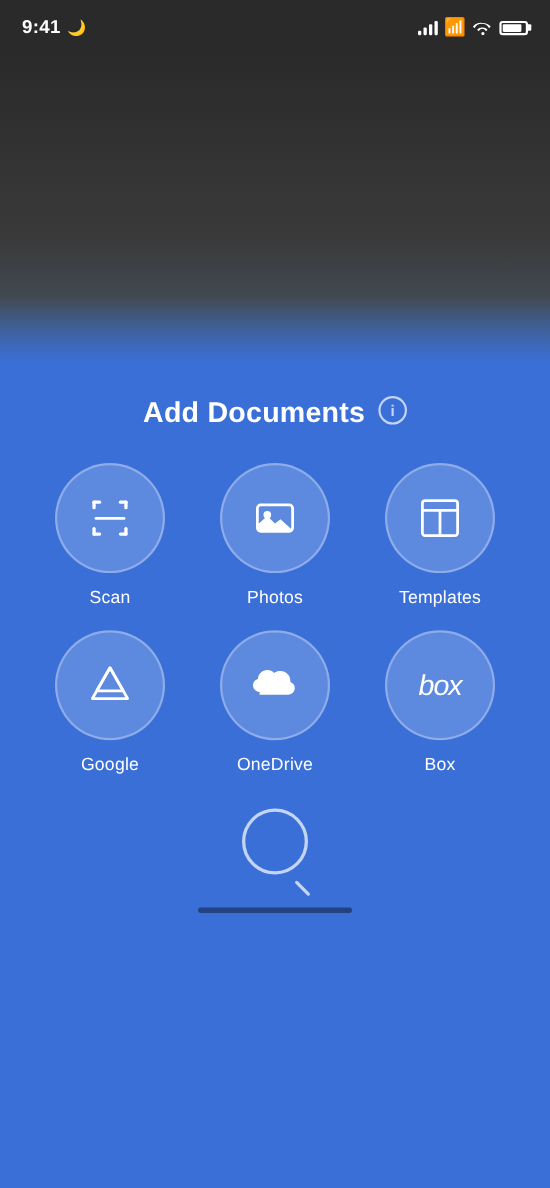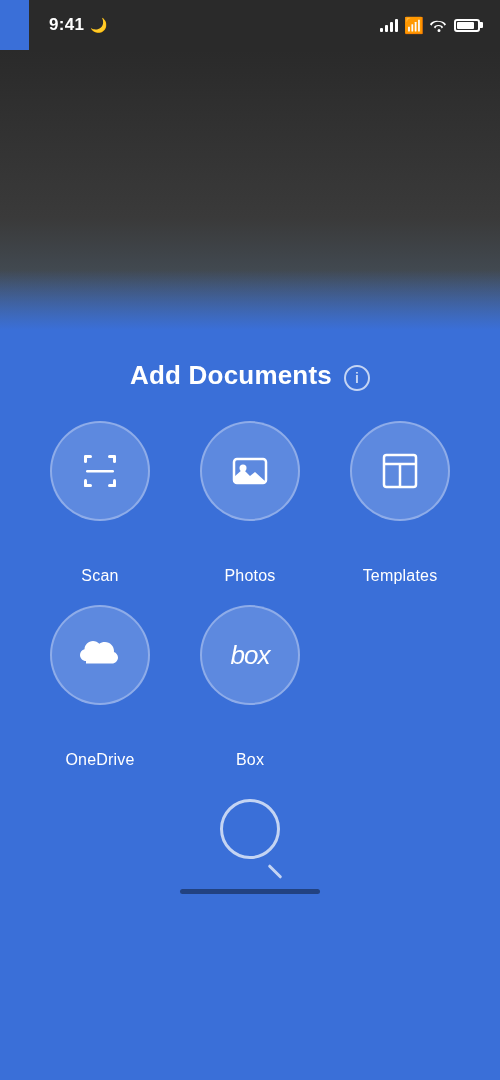--- a/index.html
+++ b/index.html
@@ -15,21 +15,20 @@
 
     
     .status-bar {
       height: 50px;
       background: #2a2a2a;
       display: flex;
       align-items: center;
       justify-content: space-between;
       padding: 0 20px;
       position: relative;
-      margin-left: 29px;
     }
     .status-time {
       color: white;
       font-size: 17px;
       font-weight: 600;
       letter-spacing: 0.3px;
     }
     .status-icons {
       display: flex;
       align-items: center;
@@ -94,21 +93,21 @@
     
     .main-panel {
       background: #3a6fd8;
       min-height: 750px;
       padding: 0 20px 20px;
     }
 
     
     .panel-header {
       display: flex;
-      align-items: flex-end;
+      align-items: flex-start;
       justify-content: center;
       padding: 30px 0 30px;
       gap: 12px;
     }
     .panel-title {
       color: white;
       font-size: 26px;
       font-weight: 700;
       letter-spacing: 0.2px;
     }
@@ -151,21 +150,20 @@
       display: flex;
       align-items: center;
       justify-content: center;
     }
 
     .icon-label {
       color: white;
       font-size: 16px;
       font-weight: 500;
       letter-spacing: 0.2px;
-      margin-top: 32px;
     }
 
     
     .icon-svg {
       width: 44px;
       height: 44px;
       fill: white;
     }
 
     
@@ -280,20 +278,31 @@
           <rect x="6" y="6" width="32" height="32" rx="2.5" fill="none" stroke="white" stroke-width="2.5"></rect>
           <line x1="6" y1="15" x2="38" y2="15" stroke="white" stroke-width="2.5"></line>
           <line x1="22" y1="15" x2="22" y2="38" stroke="white" stroke-width="2.5"></line>
         </svg>
       </div>
       <span class="icon-label">Templates</span>
     </div>
 
 
 
+    <div class="icon-item">
+      <div class="icon-circle">
+        <svg class="icon-svg" viewBox="0 0 44 44" fill="white">
+          <polygon points="22,6 38,34 6,34" fill="none" stroke="white" stroke-width="2.5" stroke-linejoin="round"></polygon>
+          <line x1="22" y1="6" x2="10" y2="27" stroke="white" stroke-width="2.5"></line>
+          <line x1="22" y1="6" x2="34" y2="27" stroke="white" stroke-width="2.5"></line>
+          <line x1="10" y1="27" x2="34" y2="27" stroke="white" stroke-width="2.5"></line>
+        </svg>
+      </div>
+      <span class="icon-label">Google</span>
+    </div>
 
     <div class="icon-item">
       <div class="icon-circle">
         <svg class="icon-svg" viewBox="0 0 44 44" fill="white">
           <path d="M8 28c-3.3 0-6-2.7-6-6 0-2.8 1.9-5.1 4.5-5.8.1-4.5 3.8-8.2 8.5-8.2 2.5 0 4.8 1.1 6.4 2.8C22.6 9.5 24.7 9 27 9c5 0 9 4 9 9 0 .3 0 .6-.1.9 2.4.8 4.1 3 4.1 5.6 0 3.3-2.7 6-6 6H8z"></path>
         </svg>
       </div>
       <span class="icon-label">OneDrive</span>
     </div>
 

